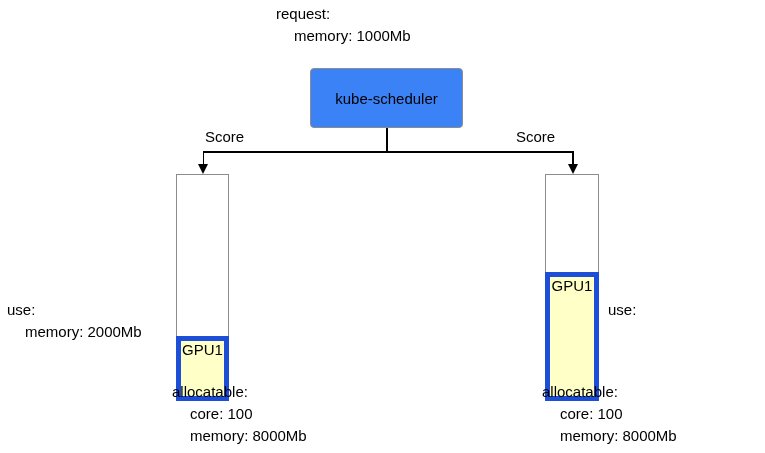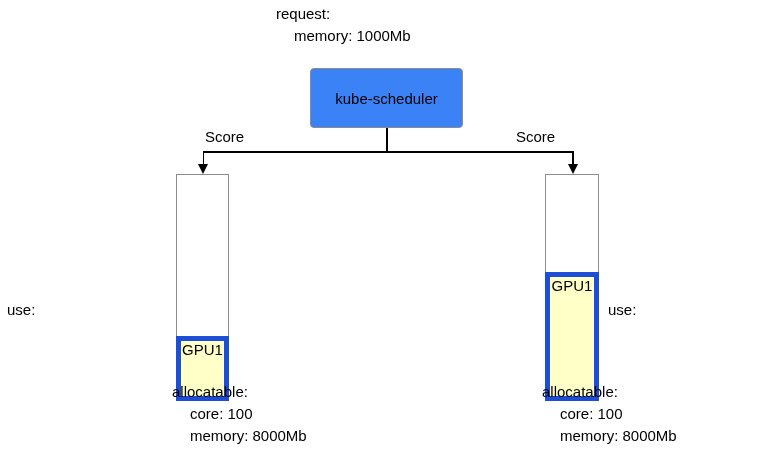--- a/index.html
+++ b/index.html
@@ -99,20 +99,21 @@
     <span>GPU1</span>
   </div>
 
   <div class="node-box node-right"></div>
   <div class="gpu-box gpu-right" style="background-color: rgb(255, 255, 200);">
     <span>GPU1</span>
   </div>
 
   <div class="text-block use-left">
     <div class="t-title">use:</div>
+    <div class="t-line">memory: 2000Mb</div>
   </div>
 
   <div class="text-block use-right">
     <div class="t-title">use:</div>
   </div>
 
   <div class="text-block alloc-left">
     <div class="t-title">allocatable:</div>
     <div class="t-line">core: 100</div>
     <div class="t-line">memory: 8000Mb</div>

